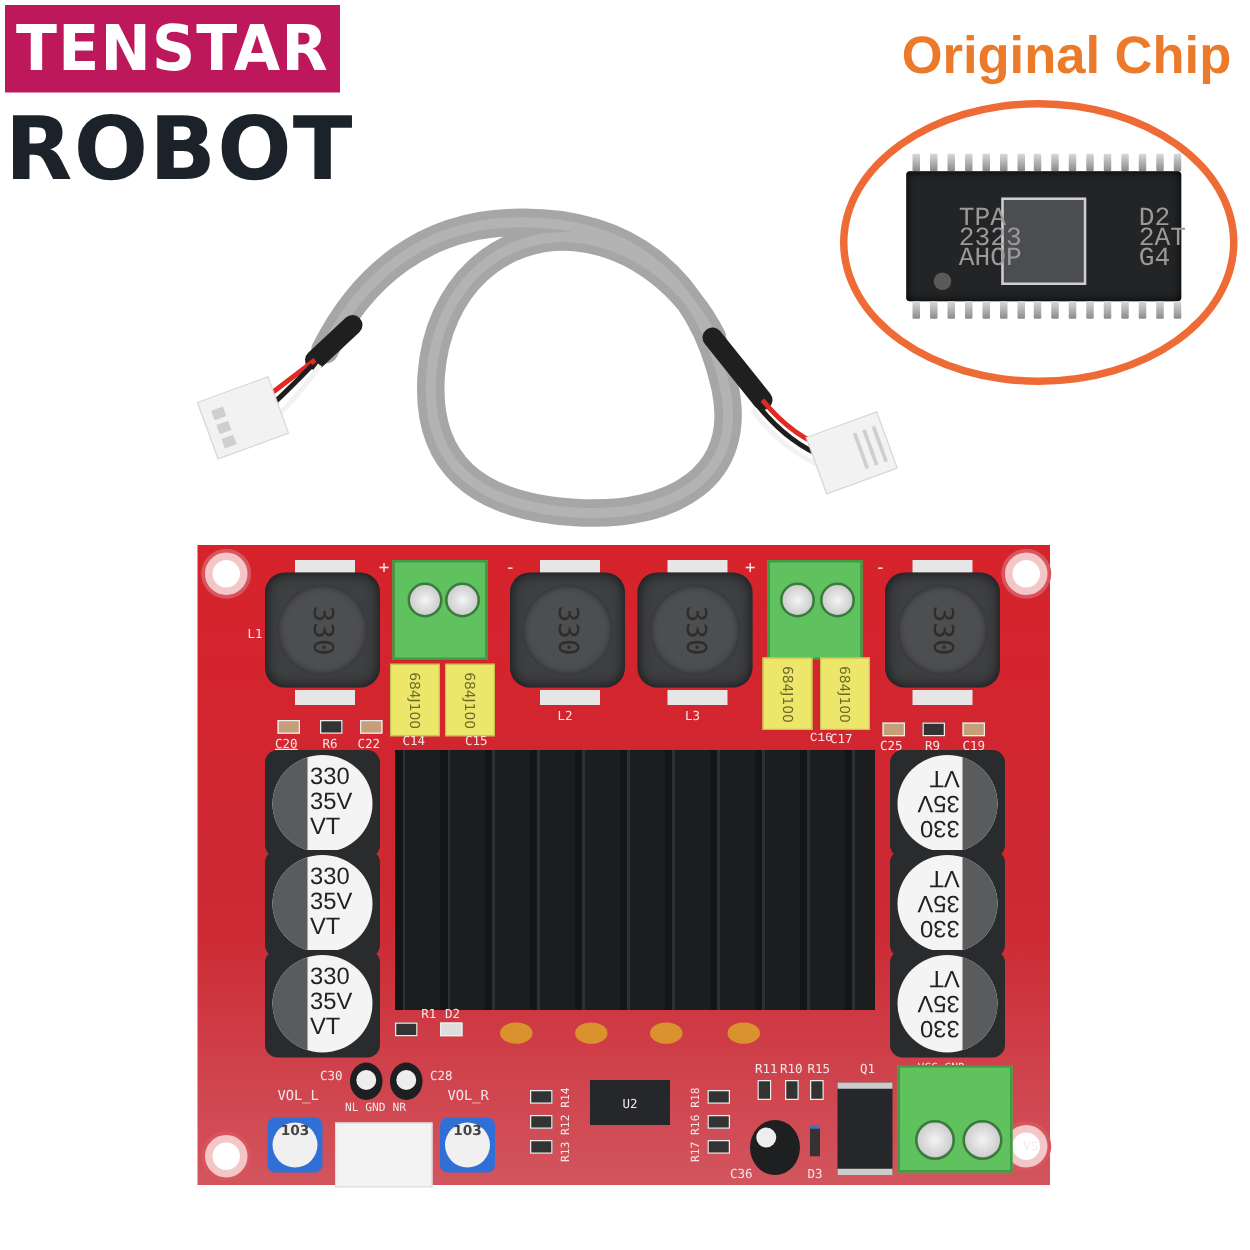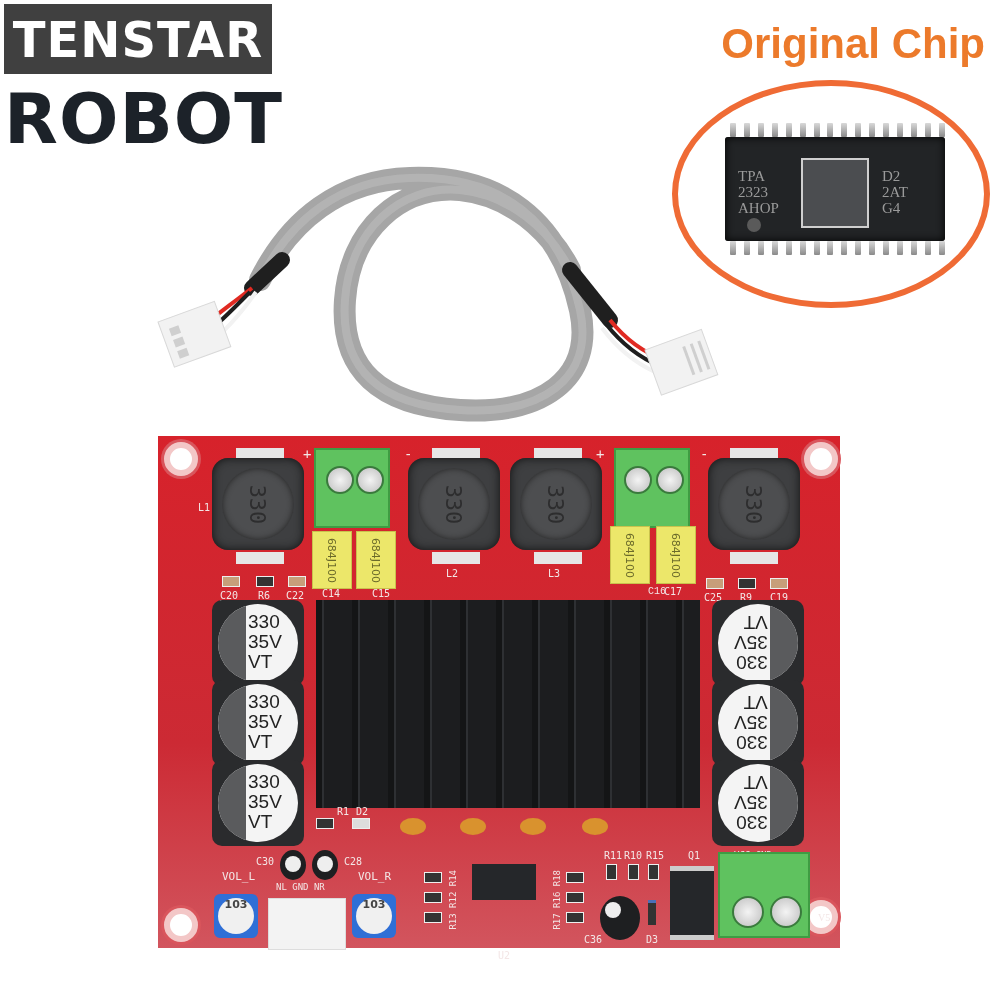--- a/index.html
+++ b/index.html
@@ -1,31 +1,31 @@
 <!DOCTYPE html>
 <html><head>
 <meta charset="utf-8">
 <style>
   html,body{margin:0;padding:0;background:#fff;}
   body{width:1000px;height:1000px;position:relative;overflow:hidden;font-family:"DejaVu Sans",sans-serif;}
   .abs{position:absolute;}
   
-  .logo-top{left:4px;top:4px;width:268px;height:70px;background:#404040;display:flex;align-items:center;justify-content:center;}
+  .logo-top{left:4px;top:4px;width:268px;height:70px;background:#be185d;display:flex;align-items:center;justify-content:center;}
   .logo-top span{color:#fff;font-family:"DejaVu Sans",sans-serif;font-weight:bold;font-size:48px;letter-spacing:1px;transform:scaleY(1.05);}
   .logo-bottom{left:4px;top:82px;width:270px;height:74px;color:#1c2229;font-weight:bold;font-size:70px;line-height:74px;letter-spacing:1px;font-family:"DejaVu Sans",sans-serif;}
   
   .chip-title{left:680px;top:20px;width:305px;text-align:right;color:#ec7a2b;font-family:"Liberation Sans",sans-serif;font-weight:bold;font-size:42px;line-height:48px;}
   .chip-ring{left:672px;top:80px;width:318px;height:228px;border:6px solid #ef6b35;border-radius:50%;box-sizing:border-box;}
   .chip-body{left:725px;top:137px;width:220px;height:104px;background:#222426;border-radius:3px;box-shadow:inset 0 0 8px #000;}
   .chip-pins-top,.chip-pins-bot{left:730px;width:215px;height:14px;display:flex;justify-content:space-between;}
   .chip-pins-top{top:123px;}
   .chip-pins-bot{top:241px;}
   .pin{width:6px;height:14px;background:linear-gradient(#d9d9d9,#8a8a8a);border-radius:1px;}
   .chip-pad{left:801px;top:158px;width:68px;height:70px;background:#4b4d50;border:2px solid #cfcfcf;box-sizing:border-box;}
-  .chip-text{color:#9a9a9a;font-family:Liberation Serif, serif;font-size:15px;line-height:16px;}
+  .chip-text{color:#9a9a9a;font-family:Liberation Mono, monospace;font-size:21px;line-height:16px;margin-left:29px;}
   
   .cable svg{position:absolute;left:0;top:0;}
   
   .pcb{left:158px;top:436px;width:682px;height:512px;background:#d9222c;background:linear-gradient(180deg,#d7222b 0%,#cc2a34 60%,#d2555e 100%);}
   .mount{width:34px;height:34px;border-radius:50%;background:#fff;border:6px solid #f3c7c7;box-sizing:border-box;box-shadow:0 0 0 3px #d9555c;}
   .inductor{width:92px;height:92px;background:#3e3f41;border-radius:16px;box-shadow:inset 0 0 10px #111;}
   .inductor .core{position:absolute;left:10px;top:10px;width:72px;height:72px;border-radius:50%;background:#4d4e50;box-shadow:inset 0 0 6px #222;display:flex;align-items:center;justify-content:center;}
   .inductor .core span{color:#2d2d2e;font-family:"DejaVu Sans Mono",monospace;font-size:22px;transform:rotate(90deg);}
   .tab{width:48px;height:12px;background:#e6e6e6;}
   .terminal{width:76px;height:80px;background:#5fc25f;border:2px solid #3f9c43;box-sizing:border-box;}
@@ -315,21 +315,21 @@
 <div class="abs silk" style="left:358px;top:870px;font-size:11px;">VOL_R</div>
 <div class="abs pot" style="left:352px;top:894px;">
     <div class="face">103</div>
   </div>
 
 <div class="abs smd r" style="left:424px;top:872px;"></div>
 <div class="abs smd r" style="left:424px;top:892px;"></div>
 <div class="abs smd r" style="left:424px;top:912px;"></div>
 <div class="abs silk" style="left:448px;top:870px;writing-mode:vertical-rl;transform:rotate(180deg);font-size:9px;">R13 R12 R14</div>
 <div class="abs ic" style="left:472px;top:864px;width:64px;height:36px;"></div>
-<div class="abs silk" style="left:498px;top:950px;">U2</div>
+<div class="abs silk" style="left:498px;top:878px;">U2</div>
 <div class="abs silk" style="left:552px;top:870px;writing-mode:vertical-rl;transform:rotate(180deg);font-size:9px;">R17 R16 R18</div>
 <div class="abs smd r" style="left:566px;top:872px;"></div>
 <div class="abs smd r" style="left:566px;top:892px;"></div>
 <div class="abs smd r" style="left:566px;top:912px;"></div>
 
 <div class="abs silk" style="left:604px;top:850px;">R11</div>
 <div class="abs silk" style="left:624px;top:850px;">R10</div>
 <div class="abs silk" style="left:646px;top:850px;">R15</div>
 <div class="abs smd r" style="left:606px;top:864px;width:9px;height:14px;"></div>
 <div class="abs smd r" style="left:628px;top:864px;width:9px;height:14px;"></div>

